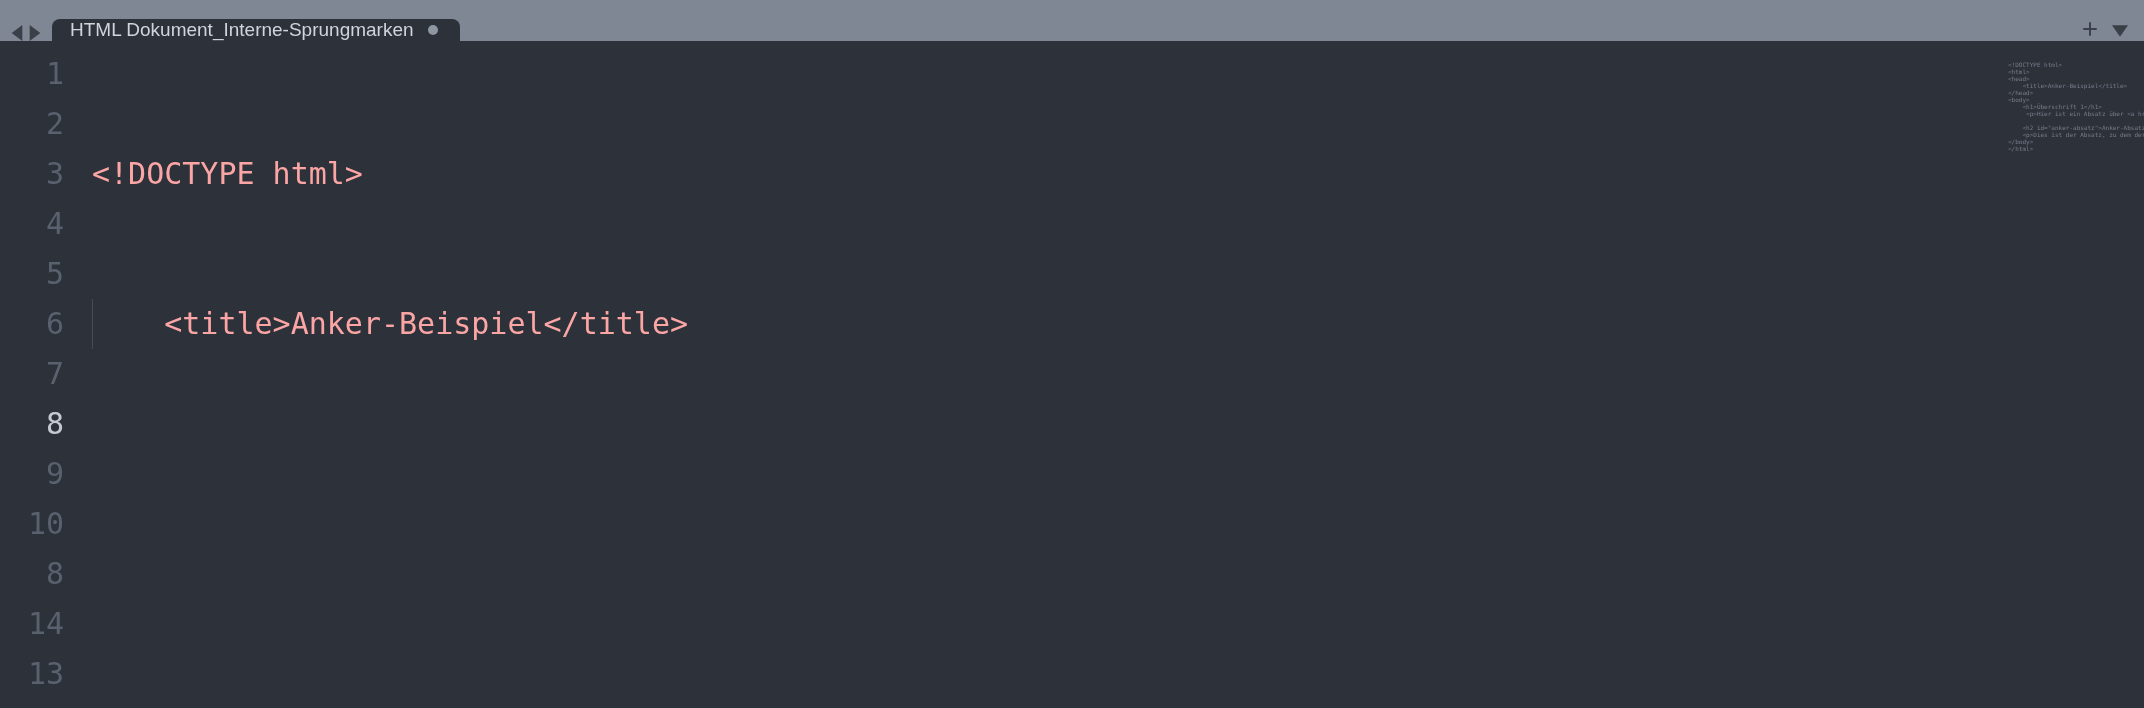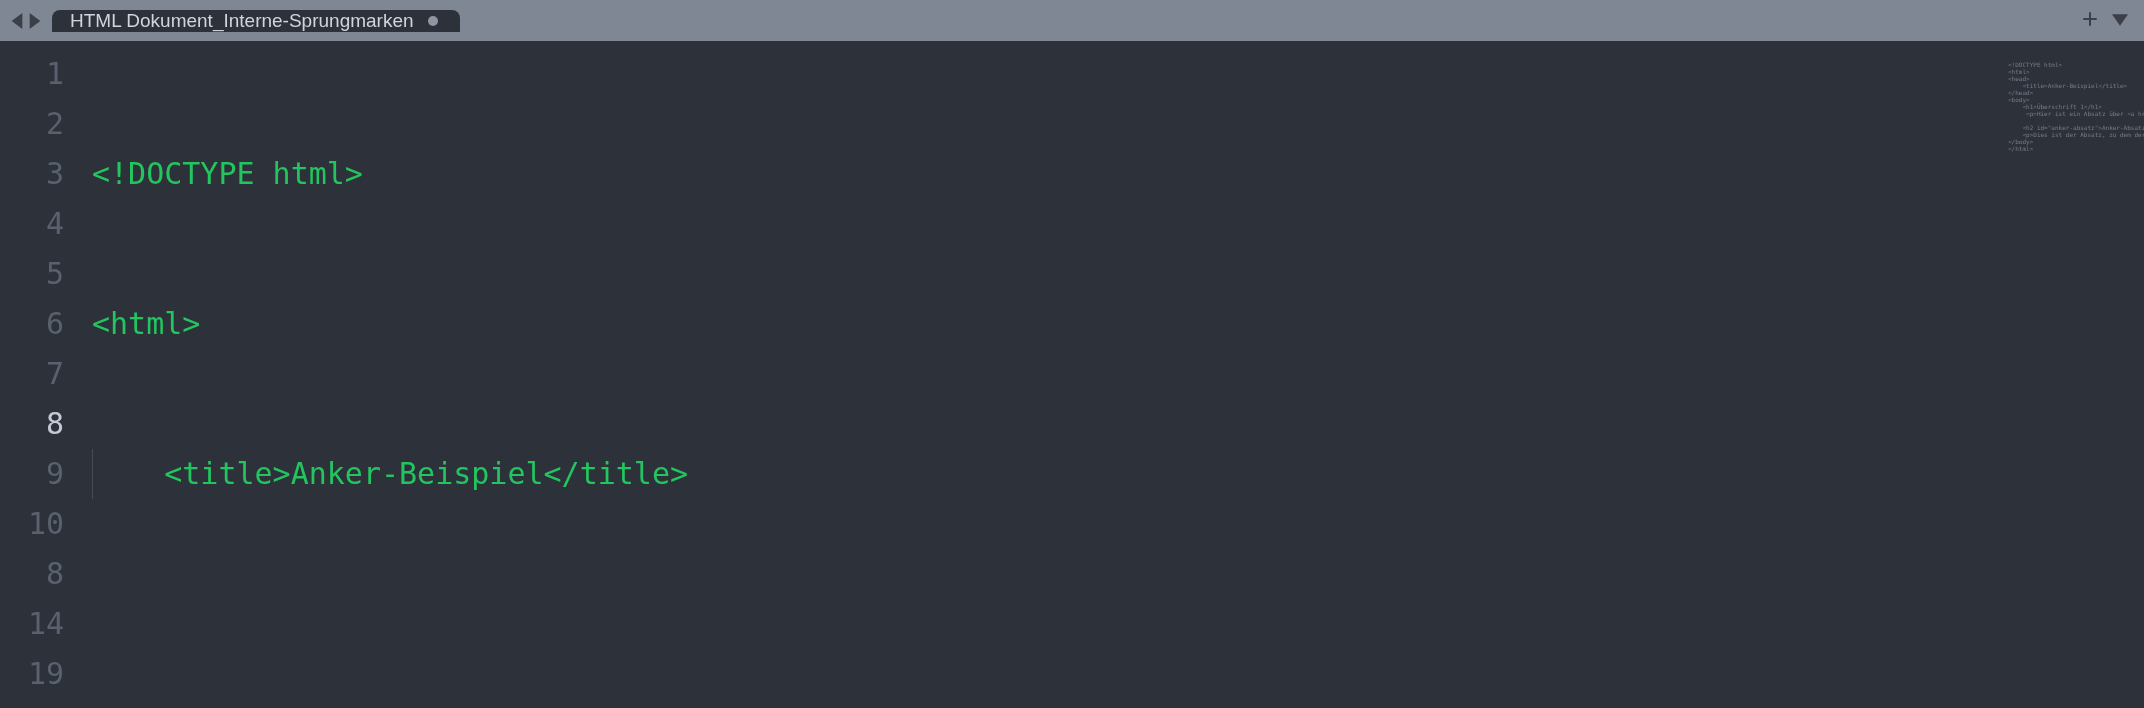--- a/index.html
+++ b/index.html
@@ -8,21 +8,21 @@
     height: 708px;
     overflow: hidden;
     font-family: "Menlo", "Consolas", "DejaVu Sans Mono", monospace;
     background: #2c313a;
     color: #c4c9d4;
   }
 
   
   .tabbar {
     display: flex;
-    align-items: center;
+    align-items: flex-end;
     height: 41px;
     background: #7f8694;
   }
   .nav-arrows {
     display: flex;
     align-items: center;
     gap: 4px;
     padding: 0 10px;
     color: #3b3f48;
   }
@@ -93,21 +93,21 @@
 
   
   .guide {
     position: absolute;
     top: 0; bottom: 0;
     width: 1px;
     background: #454c59;
   }
 
   
-  .c  { color: #22c55e; }
+  .c  { color: #fca5a5; }
 
   
   .minimap {
     position: absolute;
     top: 6px;
     right: 6px;
     width: 130px;
     height: 80px;
     pointer-events: none;
     color: #7e8592;
@@ -163,26 +163,25 @@
     <div class="ln">3</div>
     <div class="ln">4</div>
     <div class="ln">5</div>
     <div class="ln">6</div>
     <div class="ln">7</div>
     <div class="ln active">8</div>
     <div class="ln">9</div>
     <div class="ln">10</div>
     <div class="ln">8</div>
     <div class="ln">14</div>
-    <div class="ln">19</div>
+    <div class="ln">13</div>
   </div>
 
   <div class="code">
     <div class="row"><span class="c">&lt;!DOCTYPE html&gt;</span></div>
-    <div class="row"><span class="c">&lt;html&gt;</span></div>
     <div class="row"><span class="guide" style="left:10px"></span><span class="c">    &lt;title&gt;Anker-Beispiel&lt;/title&gt;</span></div>
     
     
     
 
     
 
     
     
     

